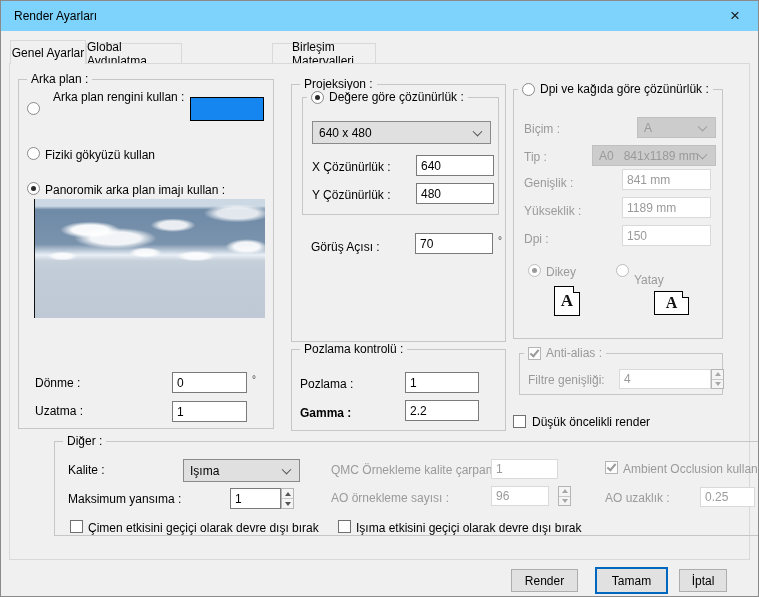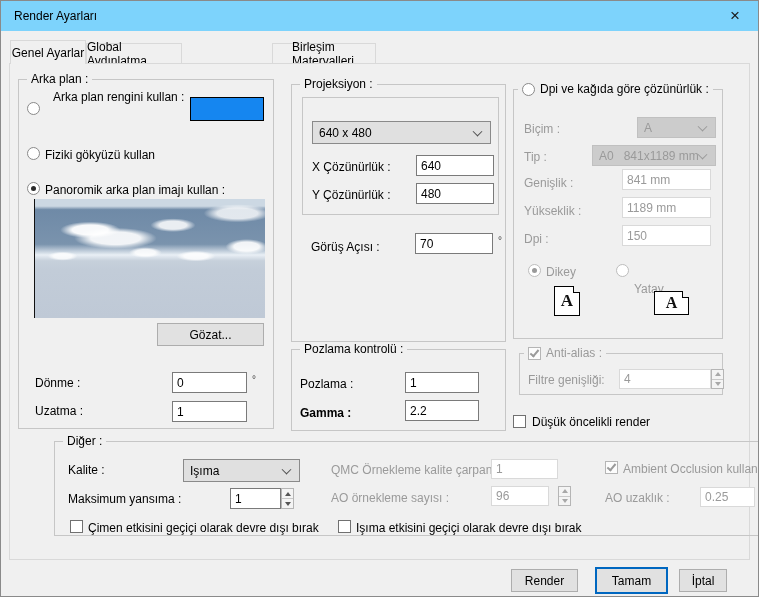--- a/index.html
+++ b/index.html
@@ -91,38 +91,41 @@
     <div class="radio" style="left:8px;top:67px;"></div>
     <span class="lbl" style="left:26px;top:68px;">Fiziki gökyüzü kullan</span>
 
     <div class="radio" style="left:8px;top:102px;">
         <span class="dot"></span>
       </div>
     <span class="lbl" style="left:26px;top:103px;">Panoromik arka plan imajı kullan :</span>
 
     <div class="pano" style="left: 15px; top: 119px; width: 230px; height: 119px; background: radial-gradient(40px 11px at 24% 26%, rgba(255, 255, 255, 0.95) 0px, rgba(255, 255, 255, 0.95) 45%, transparent 75%), radial-gradient(55px 14px at 35% 33%, rgba(255, 255, 255, 0.9) 0px, rgba(255, 255, 255, 0.9) 45%, transparent 75%), radial-gradient(30px 9px at 60% 22%, rgba(255, 255, 255, 0.85) 0px, rgba(255, 255, 255, 0.85) 45%, transparent 75%), radial-gradient(45px 12px at 88% 12%, rgba(255, 255, 255, 0.8) 0px, rgba(255, 255, 255, 0.8) 45%, transparent 75%), radial-gradient(28px 10px at 92% 40%, rgba(255, 255, 255, 0.9) 0px, rgba(255, 255, 255, 0.9) 45%, transparent 75%), radial-gradient(22px 7px at 48% 45%, rgba(255, 255, 255, 0.85) 0px, rgba(255, 255, 255, 0.85) 45%, transparent 75%), radial-gradient(20px 6px at 12% 48%, rgba(255, 255, 255, 0.8) 0px, rgba(255, 255, 255, 0.8) 45%, transparent 75%), radial-gradient(26px 7px at 70% 48%, rgba(255, 255, 255, 0.85) 0px, rgba(255, 255, 255, 0.85) 45%, transparent 75%), linear-gradient(rgb(204, 216, 227) 0%, rgb(204, 216, 227) 6%, rgb(111, 138, 167) 9%, rgb(122, 147, 173) 38%, rgb(233, 239, 245) 47%, rgb(198, 208, 219) 52%, rgb(194, 204, 216) 60%, rgb(191, 201, 214) 100%);"></div>
 
-    <div class="btn" style="left:138px;top:243px;width:107px;height:23px;">
-        <span>Gözat...</span>
-      </div>
 
     <span class="lbl" style="left:16px;top:296px;">Dönme :</span>
     <input class="txt" style="left: 153px; top: 292px; width: 75px; height: 21px;" value="0">
     <span class="deg" style="left:233px;top:294px;">°</span>
 
     <span class="lbl" style="left:16px;top:324px;text-align:right;">Uzatma :</span>
     <input class="txt" style="left: 153px; top: 321px; width: 75px; height: 21px;" value="1">
   </div>
 
   <div class="grp" style="left:290px;top:83px;width:215px;height:258px;">
     <div class="legend">
         <span>Projeksiyon  :</span>
       </div>
 
     <div class="grp" style="left:10px;top:12px;width:197px;height:118px;border-color:#c6c6c6;">
+      <div class="legend" style="left:4px;">
+        <span class="radio" style="position:relative;display:inline-flex;">
+            <span class="dot"></span>
+          </span>
+        <span>Değere göre çözünürlük :</span>
+      </div>
       <div class="combo" style="left:9px;top:23px;width:179px;height:23px;">
         <span>640 x 480</span>
         <span class="chev"></span>
       </div>
       <span class="lbl" style="left:9px;top:62px;">X Çözünürlük :</span>
       <input class="txt" style="left: 113px; top: 57px; width: 78px; height: 21px;" value="640">
       <span class="lbl" style="left:9px;top:90px;">Y Çözünürlük :</span>
       <input class="txt" style="left: 113px; top: 85px; width: 78px; height: 21px;" value="480">
     </div>
 
@@ -156,21 +159,21 @@
     <input class="txt tdis" style="left: 108px; top: 107px; width: 89px; height: 21px;" value="1189 mm">
 
     <span class="lbl dis" style="left:10px;top:142px;">Dpi :</span>
     <input class="txt tdis" style="left: 108px; top: 135px; width: 89px; height: 21px;" value="150">
 
     <div class="radio rdis" style="left:14px;top:174px;">
         <span class="dot"></span>
       </div>
     <span class="lbl dis" style="left:32px;top:175px;">Dikey</span>
     <div class="radio rdis" style="left:102px;top:174px;"></div>
-    <span class="lbl dis" style="left:120px;top:192px;">Yatay</span>
+    <span class="lbl dis" style="left:120px;top:183px;">Yatay</span>
 
     <div class="pageicon" style="left:40px;top:196px;width:26px;height:30px;font-size:17px;">
       <span>A</span>
       <span class="fold"></span>
     </div>
     <div class="pageicon" style="left:140px;top:201px;width:35px;height:24px;font-size:16px;">
       <span>A</span>
       <span class="fold"></span>
     </div>
   </div>

